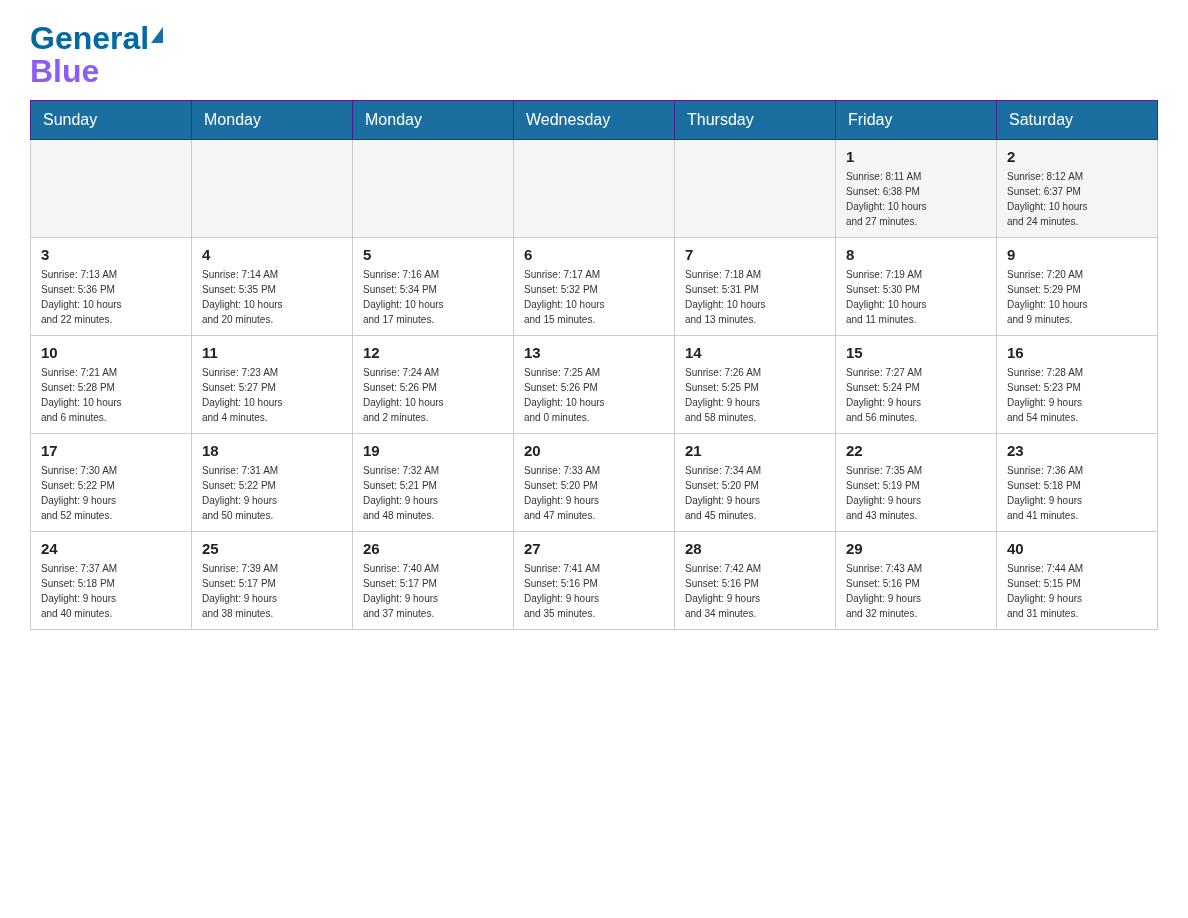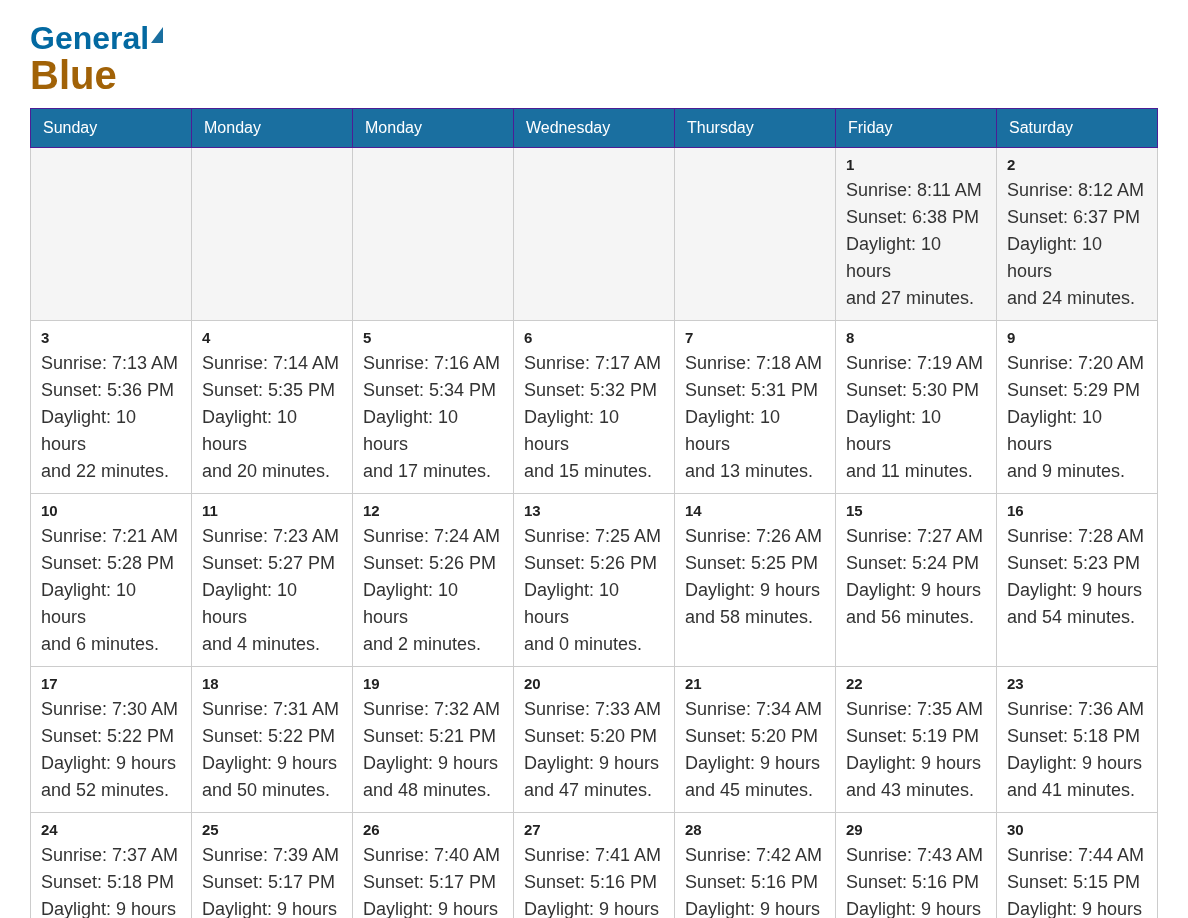--- a/index.html
+++ b/index.html
@@ -63,38 +63,38 @@
       background: #f5f5f5;
     }
     .day-number {
       font-size: 15px;
       font-weight: bold;
       color: #222;
       display: block;
       margin-bottom: 4px;
     }
     .day-info {
-      font-size: 18px;
+      font-size: 10px;
       line-height: 1.5;
       color: #333;
     }
     .empty-cell {
       background: #f5f5f5;
     }
   </style>
 </head>
 <body>
 
 <div class="header">
   <div class="logo">
     <div style="display:flex; align-items:center;">
       <span style="font-size:32px; font-weight:bold; color:#0369a1; font-family:Arial;">General</span>
       <span style="display:inline-block; width:0; height:0; border-left:12px solid transparent; border-bottom:16px solid #1a6fa0; margin-left:2px; position:relative; top:-4px;"></span>
     </div>
-    <div style="font-size:40px; font-weight:bold; color:#a16207; font-family:Arial; margin-top:-4px;">Blue</div>
+    <div style="font-size:32px; font-weight:bold; color:#8b5cf6; font-family:Arial; margin-top:-4px;">Blue</div>
   </div>
 </div>
 
 <table class="calendar-table">
   <thead>
     <tr>
       <th>Sunday</th>
       <th>Monday</th>
       <th>Monday</th>
       <th>Wednesday</th>
@@ -228,18 +228,18 @@
         </td>
         <td>
           <span class="day-number">28</span>
           <div class="day-info">Sunrise: 7:42 AM<br>Sunset: 5:16 PM<br>Daylight: 9 hours<br>and 34 minutes.</div>
         </td>
         <td>
           <span class="day-number">29</span>
           <div class="day-info">Sunrise: 7:43 AM<br>Sunset: 5:16 PM<br>Daylight: 9 hours<br>and 32 minutes.</div>
         </td>
         <td>
-          <span class="day-number">30</span>
+          <span class="day-number">40</span>
           <div class="day-info">Sunrise: 7:44 AM<br>Sunset: 5:15 PM<br>Daylight: 9 hours<br>and 31 minutes.</div>
         </td>
       </tr>
     </tbody>
 </table>
 
 </body></html>

